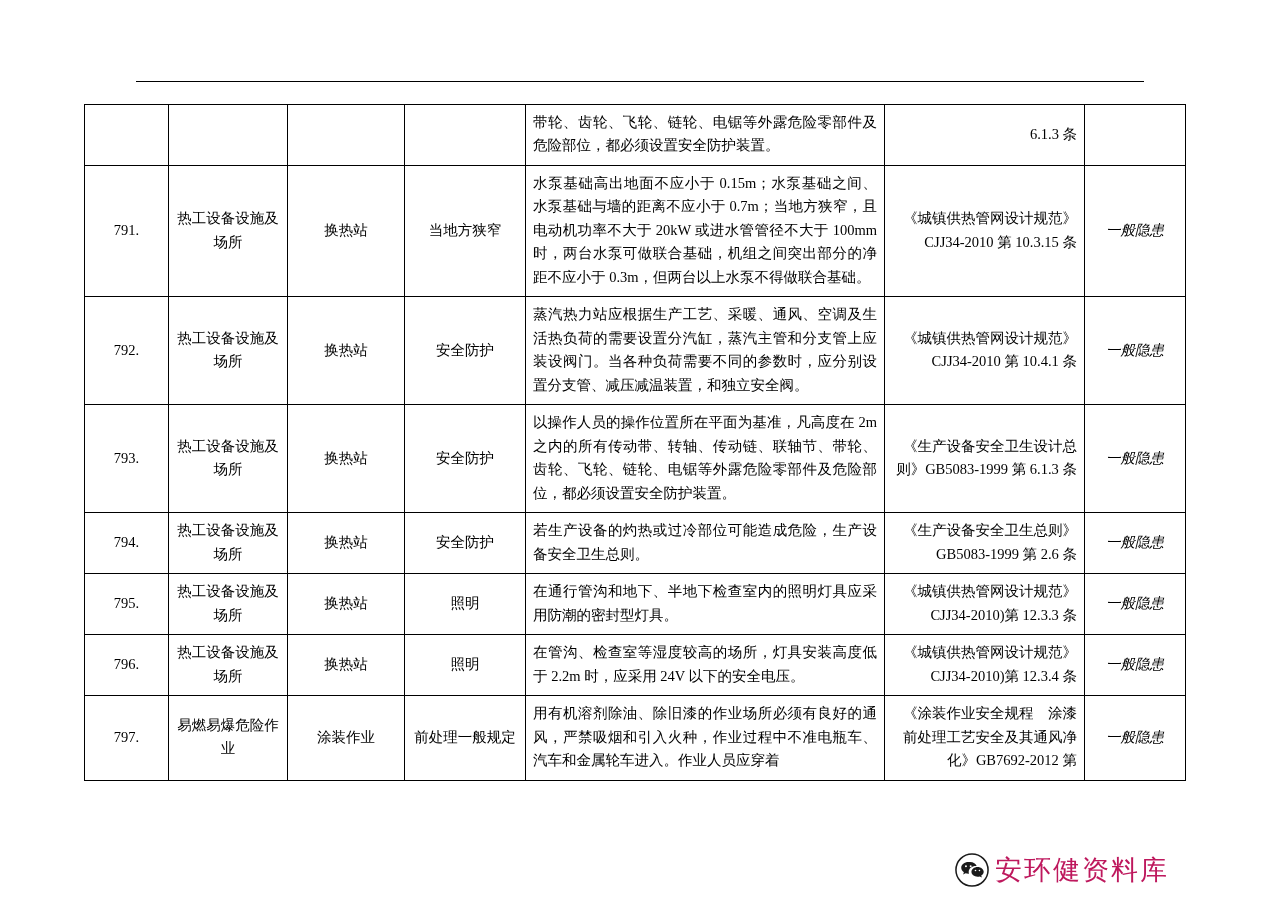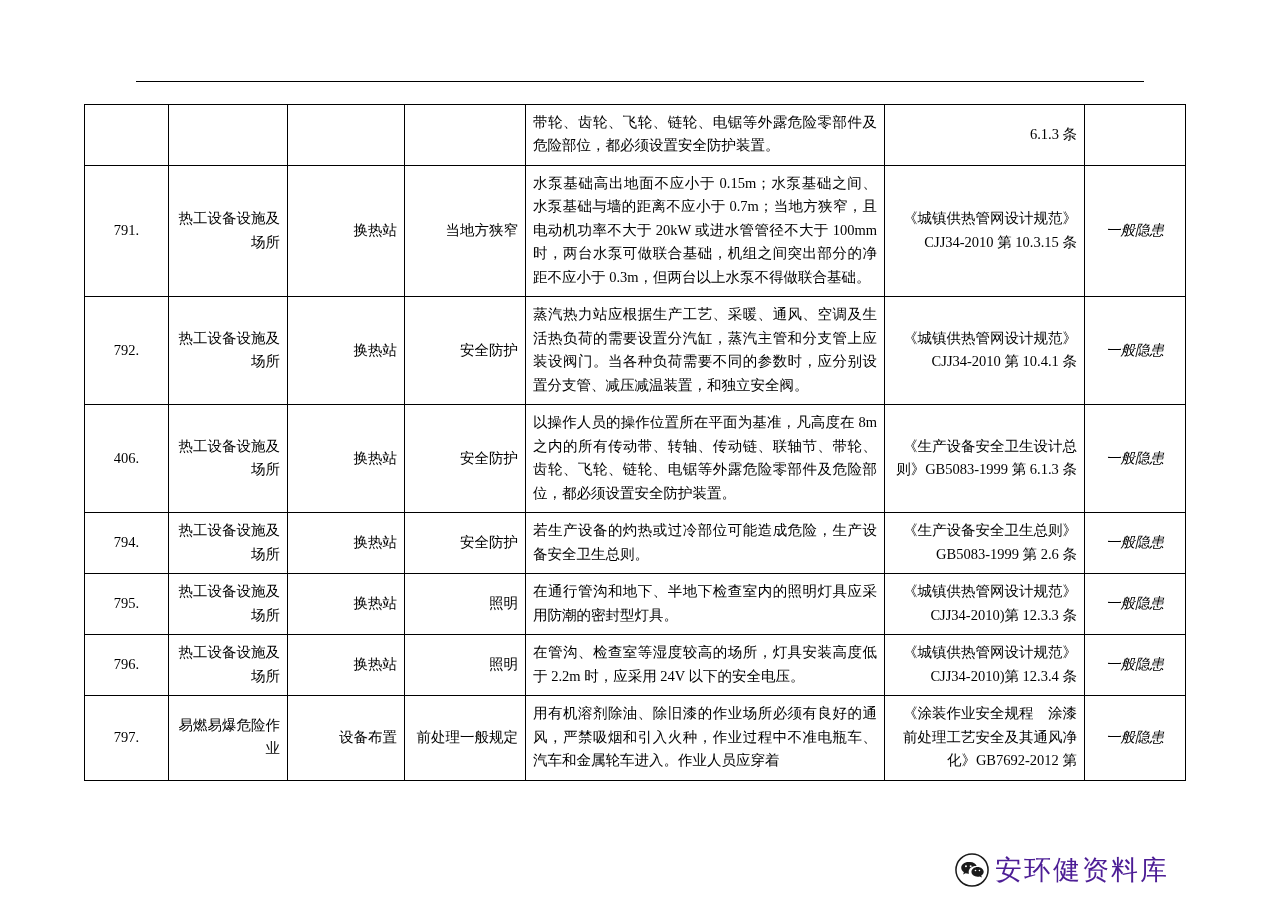--- a/index.html
+++ b/index.html
@@ -55,21 +55,21 @@
     font-size: 14.5px;
     line-height: 1.62;
     font-family: "Liberation Serif", serif;
   }
   td.num {
     text-align: center;
     vertical-align: middle;
     font-family: "Liberation Serif", serif;
   }
   td.cat, td.site, td.item, td.level {
-    text-align: right;
+    text-align: center;
     vertical-align: middle;
   }
   td.cat { }
   td.level { text-align: center; font-style: italic; }
   td.desc {
     text-align: left;
     vertical-align: middle;
     text-justify: inter-ideograph;
     text-align: justify;
   }
@@ -94,21 +94,21 @@
   .stamp .wechat {
     width: 34px;
     height: 34px;
     margin-right: 6px;
     flex: 0 0 auto;
   }
   .stamp .stamp-text {
     font-family: "Liberation Serif", serif;
     font-size: 27px;
     letter-spacing: 2px;
-    color: #4c1d95;
+    color: #be185d;
     white-space: nowrap;
   }
 </style>
 </head>
 <body>
 
 <div class="page">
 
   <div class="header-rule"></div>
 
@@ -145,25 +145,25 @@
         <tr>
           <td class="num">792.</td>
           <td class="cat">热工设备设施及场所</td>
           <td class="site">换热站</td>
           <td class="item">安全防护</td>
           <td class="desc">蒸汽热力站应根据生产工艺、采暖、通风、空调及生活热负荷的需要设置分汽缸，蒸汽主管和分支管上应装设阀门。当各种负荷需要不同的参数时，应分别设置分支管、减压减温装置，和独立安全阀。</td>
           <td class="ref">《城镇供热管网设计规范》CJJ34-2010 第 10.4.1 条</td>
           <td class="level">一般隐患</td>
         </tr>
         <tr>
-          <td class="num">406.</td>
+          <td class="num">793.</td>
           <td class="cat">热工设备设施及场所</td>
           <td class="site">换热站</td>
           <td class="item">安全防护</td>
-          <td class="desc">以操作人员的操作位置所在平面为基准，凡高度在 8m 之内的所有传动带、转轴、传动链、联轴节、带轮、齿轮、飞轮、链轮、电锯等外露危险零部件及危险部位，都必须设置安全防护装置。</td>
+          <td class="desc">以操作人员的操作位置所在平面为基准，凡高度在 2m 之内的所有传动带、转轴、传动链、联轴节、带轮、齿轮、飞轮、链轮、电锯等外露危险零部件及危险部位，都必须设置安全防护装置。</td>
           <td class="ref">《生产设备安全卫生设计总则》GB5083-1999 第 6.1.3 条</td>
           <td class="level">一般隐患</td>
         </tr>
         <tr>
           <td class="num">794.</td>
           <td class="cat">热工设备设施及场所</td>
           <td class="site">换热站</td>
           <td class="item">安全防护</td>
           <td class="desc">若生产设备的灼热或过冷部位可能造成危险，生产设备安全卫生总则。</td>
           <td class="ref">《生产设备安全卫生总则》GB5083-1999 第 2.6 条</td>
@@ -183,21 +183,21 @@
           <td class="cat">热工设备设施及场所</td>
           <td class="site">换热站</td>
           <td class="item">照明</td>
           <td class="desc">在管沟、检查室等湿度较高的场所，灯具安装高度低于 2.2m 时，应采用 24V 以下的安全电压。</td>
           <td class="ref">《城镇供热管网设计规范》CJJ34-2010)第 12.3.4 条</td>
           <td class="level">一般隐患</td>
         </tr>
         <tr>
           <td class="num">797.</td>
           <td class="cat">易燃易爆危险作业</td>
-          <td class="site">设备布置</td>
+          <td class="site">涂装作业</td>
           <td class="item">前处理一般规定</td>
           <td class="desc">用有机溶剂除油、除旧漆的作业场所必须有良好的通风，严禁吸烟和引入火种，作业过程中不准电瓶车、汽车和金属轮车进入。作业人员应穿着</td>
           <td class="ref">《涂装作业安全规程　涂漆前处理工艺安全及其通风净化》GB7692-2012 第</td>
           <td class="level">一般隐患</td>
         </tr>
       </tbody>
     </table>
   </div>
 
   <div class="stamp">

